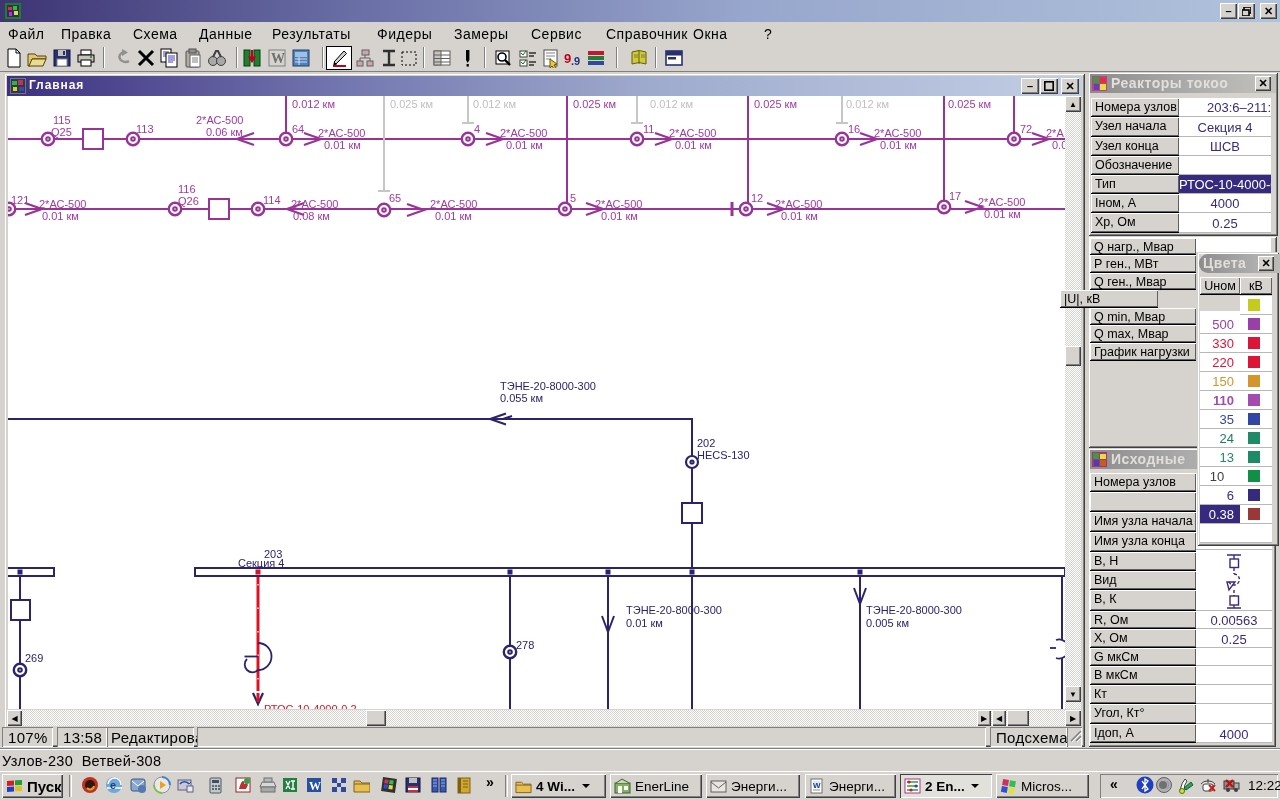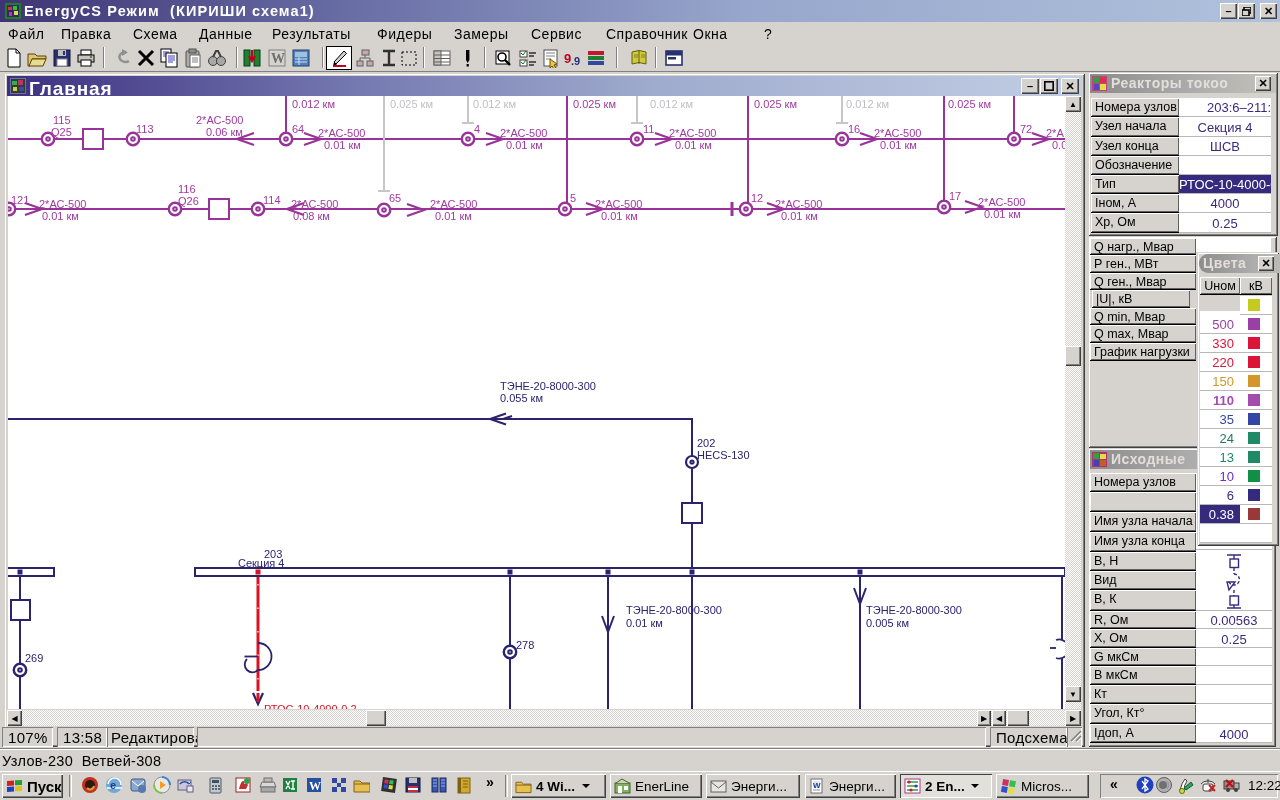--- a/index.html
+++ b/index.html
@@ -14,21 +14,21 @@
 
 #menubar{left:0;top:22px;width:1280px;height:22px;background:#D6D3CE;}
 #menubar span{position:absolute;top:4px;font-size:14px;color:#000;letter-spacing:.5px;}
 
 #toolbar{left:0;top:44px;width:1280px;height:28px;background:#D6D3CE;border-bottom:1px solid #808080;}
 .tbsep{position:absolute;top:3px;width:2px;height:21px;box-shadow:inset 1px 0 0 #808080,inset -1px 0 0 #fff;}
 .ticon{position:absolute;top:4px;width:20px;height:20px;}
 
 #child{left:4px;top:73px;width:1081px;height:674px;background:#D6D3CE;box-shadow:inset 1px 1px 0 #D6D3CE, inset -1px -1px 0 #404040, inset 2px 2px 0 #FFFFFF, inset -2px -2px 0 #808080;}
 #childtitle{left:7px;top:76px;width:1075px;height:20px;background:linear-gradient(to right,#3D3080,#7478B0 32%,#9FABCD 60%,#C2CEE4);}
-#childtitle .ttext{position:absolute;left:22px;top:2px;color:#fff;font-size:19px;font-weight:bold;letter-spacing:.9px;}
+#childtitle .ttext{position:absolute;left:22px;top:2px;color:#fff;font-size:12px;font-weight:bold;letter-spacing:.9px;}
 #canvas{left:8px;top:96px;width:1057px;height:613px;background:#fff;overflow:hidden;}
 
 .sb{background:#ECEBE6;background-image:conic-gradient(#fff 25%,#D6D3CE 0 50%,#fff 0 75%,#D6D3CE 0);background-size:2px 2px;}
 .sbbtn{position:absolute;background:#D6D3CE;box-shadow:inset 1px 1px 0 #FFFFFF, inset -1px -1px 0 #404040, inset -2px -2px 0 #808080;display:flex;align-items:center;justify-content:center;font-size:8px;color:#000;}
 .sbthumb{position:absolute;background:#D6D3CE;box-shadow:inset 1px 1px 0 #FFFFFF, inset -1px -1px 0 #404040, inset -2px -2px 0 #808080;}
 
 .spanel{position:absolute;top:727px;height:20px;background:#D6D3CE;box-shadow:inset 1px 1px 0 #808080, inset -1px -1px 0 #FFFFFF;font-size:15px;letter-spacing:.3px;color:#000;padding:2px 0 0 6px;}
 
 #appstatus{left:0;top:748px;width:1280px;height:23px;background:#D6D3CE;box-shadow:inset 0 1px 0 #808080, inset 0 2px 0 #fff;font-size:14.5px;letter-spacing:.3px;padding:5px 0 0 2px;}
 
@@ -45,21 +45,20 @@
 
 <div class="abs" id="titlebar">
  <svg class="abs" style="left:5px;top:3px" width="16" height="16">
       <rect width="16" height="16" fill="#208020"></rect>
       <rect x="2" y="2" width="12" height="12" fill="#302870"></rect>
       <rect x="3" y="4" width="4" height="3" fill="#E03030"></rect>
       <rect x="8" y="3" width="4" height="4" fill="#30C030"></rect>
       <rect x="4" y="9" width="3" height="4" fill="#C030C0"></rect>
       <rect x="9" y="8" width="4" height="4" fill="#E0E030"></rect>
     </svg>
- <span class="ttext">EnergyCS Режим&nbsp; (КИРИШИ схема1)</span>
  <div class="wbtn" style="left:1220px;top:3px;">–</div>
  <div class="wbtn" style="left:1238px;top:3px;">
       <svg width="9" height="9">
         <rect x="2" y="0" width="7" height="6" fill="none" stroke="#000" stroke-width="1.6"></rect>
         <rect x="0" y="3" width="7" height="6" fill="#D6D3CE" stroke="#000" stroke-width="1.6"></rect>
       </svg>
     </div>
  <div class="wbtn" style="left:1260px;top:3px;">✕</div>
 </div>
 
@@ -600,21 +599,21 @@
       <path d="M3 4 l7 7 M10 4 l-7 7" stroke="#C01010" stroke-width="2.4"></path>
     </svg>
 <div class="abs" style="left:1248px;top:7px;font-size:13.5px;">12:22</div>
   </div>
 
 <div class="fwin" style="left:1088px;top:236px;width:189px;height:212px;"></div>
 <div class="abs" style="left:1196px;top:238px;width:75px;height:14px;background:#fff;"></div>
 <div class="lcell" style="left:1090px;top:238px;width:106px;height:17px;">Q нагр., Мвар</div>
 <div class="lcell" style="left:1090px;top:255px;width:106px;height:18px;">Р ген., МВт</div>
 <div class="lcell" style="left:1090px;top:273px;width:106px;height:17px;">Q ген., Мвар</div>
-<div class="lcell" style="left:1092px;top:290px;width:98px;height:18px;">|U|, кВ</div>
+<div class="lcell" style="left:1060px;top:290px;width:98px;height:18px;">|U|, кВ</div>
 <div class="lcell" style="left:1090px;top:308px;width:106px;height:17px;">Q min, Мвар</div>
 <div class="lcell" style="left:1090px;top:325px;width:106px;height:18px;">Q max, Мвар</div>
 <div class="lcell" style="left:1090px;top:343px;width:106px;height:18px;">График нагрузки</div>
 
 <div class="fwin" style="left:1088px;top:448px;width:188px;height:299px;"></div>
 <div class="ftitle" style="left:1090px;top:450px;width:184px;">
  <svg style="position:absolute;left:2px;top:2px" width="15" height="15">
       <rect width="15" height="15" fill="#B03070"></rect>
       <rect x="1" y="1" width="6" height="6" fill="#30A040"></rect>
       <rect x="8" y="2" width="6" height="5" fill="#E0E040"></rect>
@@ -694,21 +693,21 @@
     <div style="position:absolute;left:8px;top:3px;width:12px;height:12px;background:#3346A5;"></div>
   </div>
 <div class="vcell" style="left:1200px;top:429px;width:40px;height:19px;color:#1F7A5A;text-align:right;padding-right:6px;padding-top:2px;">24</div>
 <div class="vcell" style="left:1240px;top:429px;width:32px;height:19px;">
     <div style="position:absolute;left:8px;top:3px;width:12px;height:12px;background:#1F8A66;"></div>
   </div>
 <div class="vcell" style="left:1200px;top:448px;width:40px;height:19px;color:#1F8A66;text-align:right;padding-right:6px;padding-top:2px;">13</div>
 <div class="vcell" style="left:1240px;top:448px;width:32px;height:19px;">
     <div style="position:absolute;left:8px;top:3px;width:12px;height:12px;background:#1F8A66;"></div>
   </div>
-<div class="vcell" style="left:1200px;top:467px;width:40px;height:19px;color:#6d28d9;text-align:right;padding-right:6px;padding-top:2px;">10</div>
+<div class="vcell" style="left:1200px;top:467px;width:40px;height:19px;color:#404040;text-align:center;padding-right:6px;padding-top:2px;">10</div>
 <div class="vcell" style="left:1240px;top:467px;width:32px;height:19px;">
     <div style="position:absolute;left:8px;top:3px;width:12px;height:12px;background:#118F47;"></div>
   </div>
 <div class="vcell" style="left:1200px;top:486px;width:40px;height:19px;color:#3A2A80;text-align:right;padding-right:6px;padding-top:2px;">6</div>
 <div class="vcell" style="left:1240px;top:486px;width:32px;height:19px;">
     <div style="position:absolute;left:8px;top:3px;width:12px;height:12px;background:#352A7E;"></div>
   </div>
 <div class="vcell" style="left:1200px;top:505px;width:40px;height:19px;background:#352A7E;color:#fff;text-align:right;padding-right:6px;padding-top:2px;">0.38</div>
 <div class="vcell" style="left:1240px;top:505px;width:32px;height:19px;">
     <div style="position:absolute;left:8px;top:3px;width:12px;height:12px;background:#9A3838;"></div>

